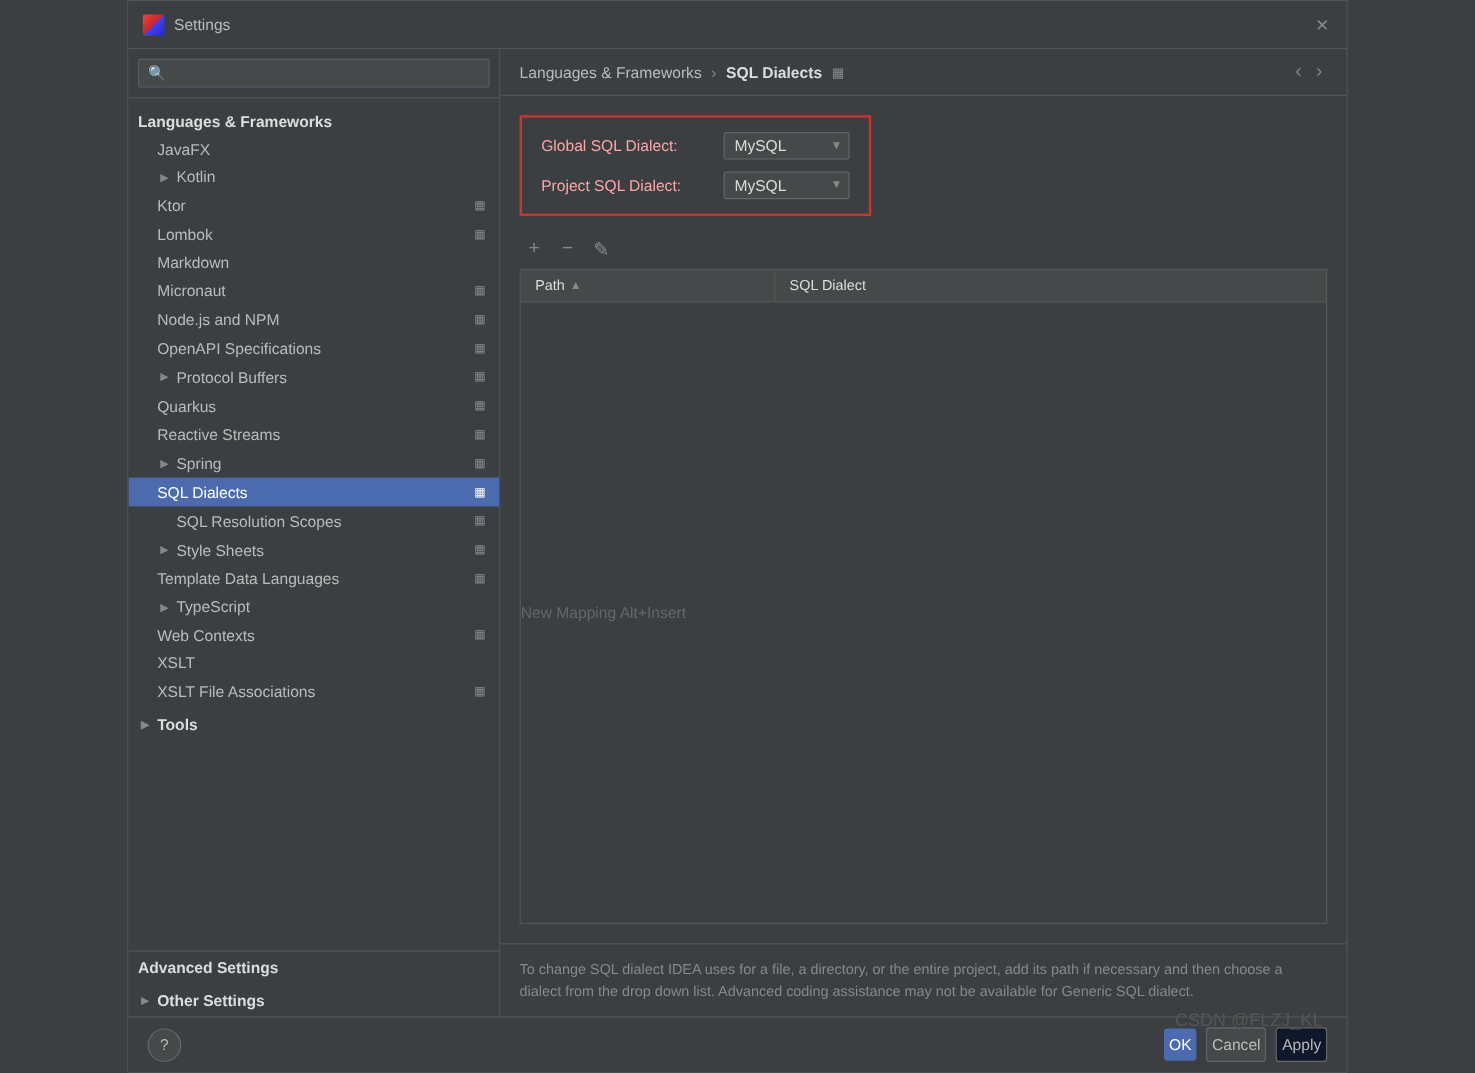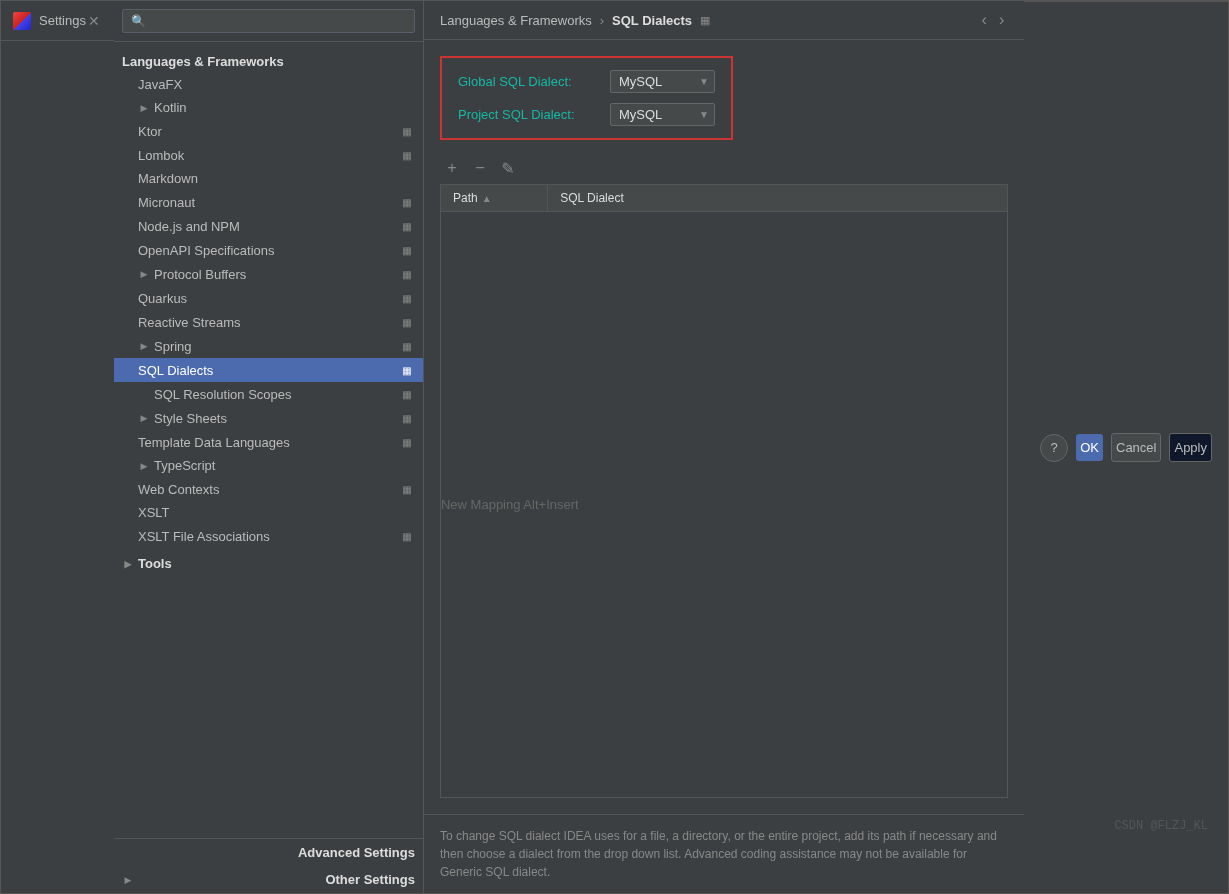--- a/index.html
+++ b/index.html
@@ -7,25 +7,26 @@
       background: #3c3f41;
       font-family: 'Segoe UI', Arial, sans-serif;
       font-size: 13px;
       color: #bbbbbb;
       display: flex;
       align-items: center;
       justify-content: center;
       height: 100vh;
     }
     .dialog {
-      width: 1229px;
+      width: 1017px;
       height: 894px;
       background: #3c3f41;
       border: 1px solid #555;
       display: flex;
+      flex-direction: column;
       position: relative;
     }
     .title-bar {
       background: #3c3f41;
       height: 40px;
       display: flex;
       align-items: center;
       padding: 0 12px;
       border-bottom: 1px solid #555;
       justify-content: space-between;
@@ -136,21 +137,20 @@
       margin-left: auto;
     }
     .sidebar-bottom {
       border-top: 1px solid #555;
     }
     .sidebar-bottom-item {
       display: flex;
       align-items: center;
       padding: 6px 8px;
       cursor: pointer;
-      text-align: right;
     }
     .sidebar-bottom-item .item-label {
       font-weight: bold;
       color: #dddddd;
     }
     .right-panel {
       flex: 1;
       display: flex;
       flex-direction: column;
       background: #3c3f41;
@@ -206,21 +206,21 @@
       flex-direction: column;
       gap: 10px;
       width: fit-content;
     }
     .dialect-row {
       display: flex;
       align-items: center;
       gap: 12px;
     }
     .dialect-label {
-      color: #14b8a6;
+      color: #fca5a5;
       font-size: 13px;
       min-width: 140px;
     }
     .dialect-select {
       background: #45494a;
       border: 1px solid #666;
       color: #dddddd;
       padding: 3px 24px 3px 8px;
       font-size: 13px;
       outline: none;
@@ -350,25 +350,24 @@
       color: #bbbbbb;
       cursor: pointer;
       display: flex;
       align-items: center;
       justify-content: center;
       font-size: 13px;
       margin-right: auto;
     }
     .watermark {
       position: absolute;
-      bottom: 60px;
+      bottom: 34px;
       right: 20px;
       color: #555;
-      font-size: 12px;
-      font-family: Liberation Mono, monospace;
+      font-size: 15px;
     }
   </style>
 </head>
 <body>
 
 <div class="dialog">
 
   <div class="title-bar">
     <div class="title-bar-left">
       <div class="app-icon"></div>

